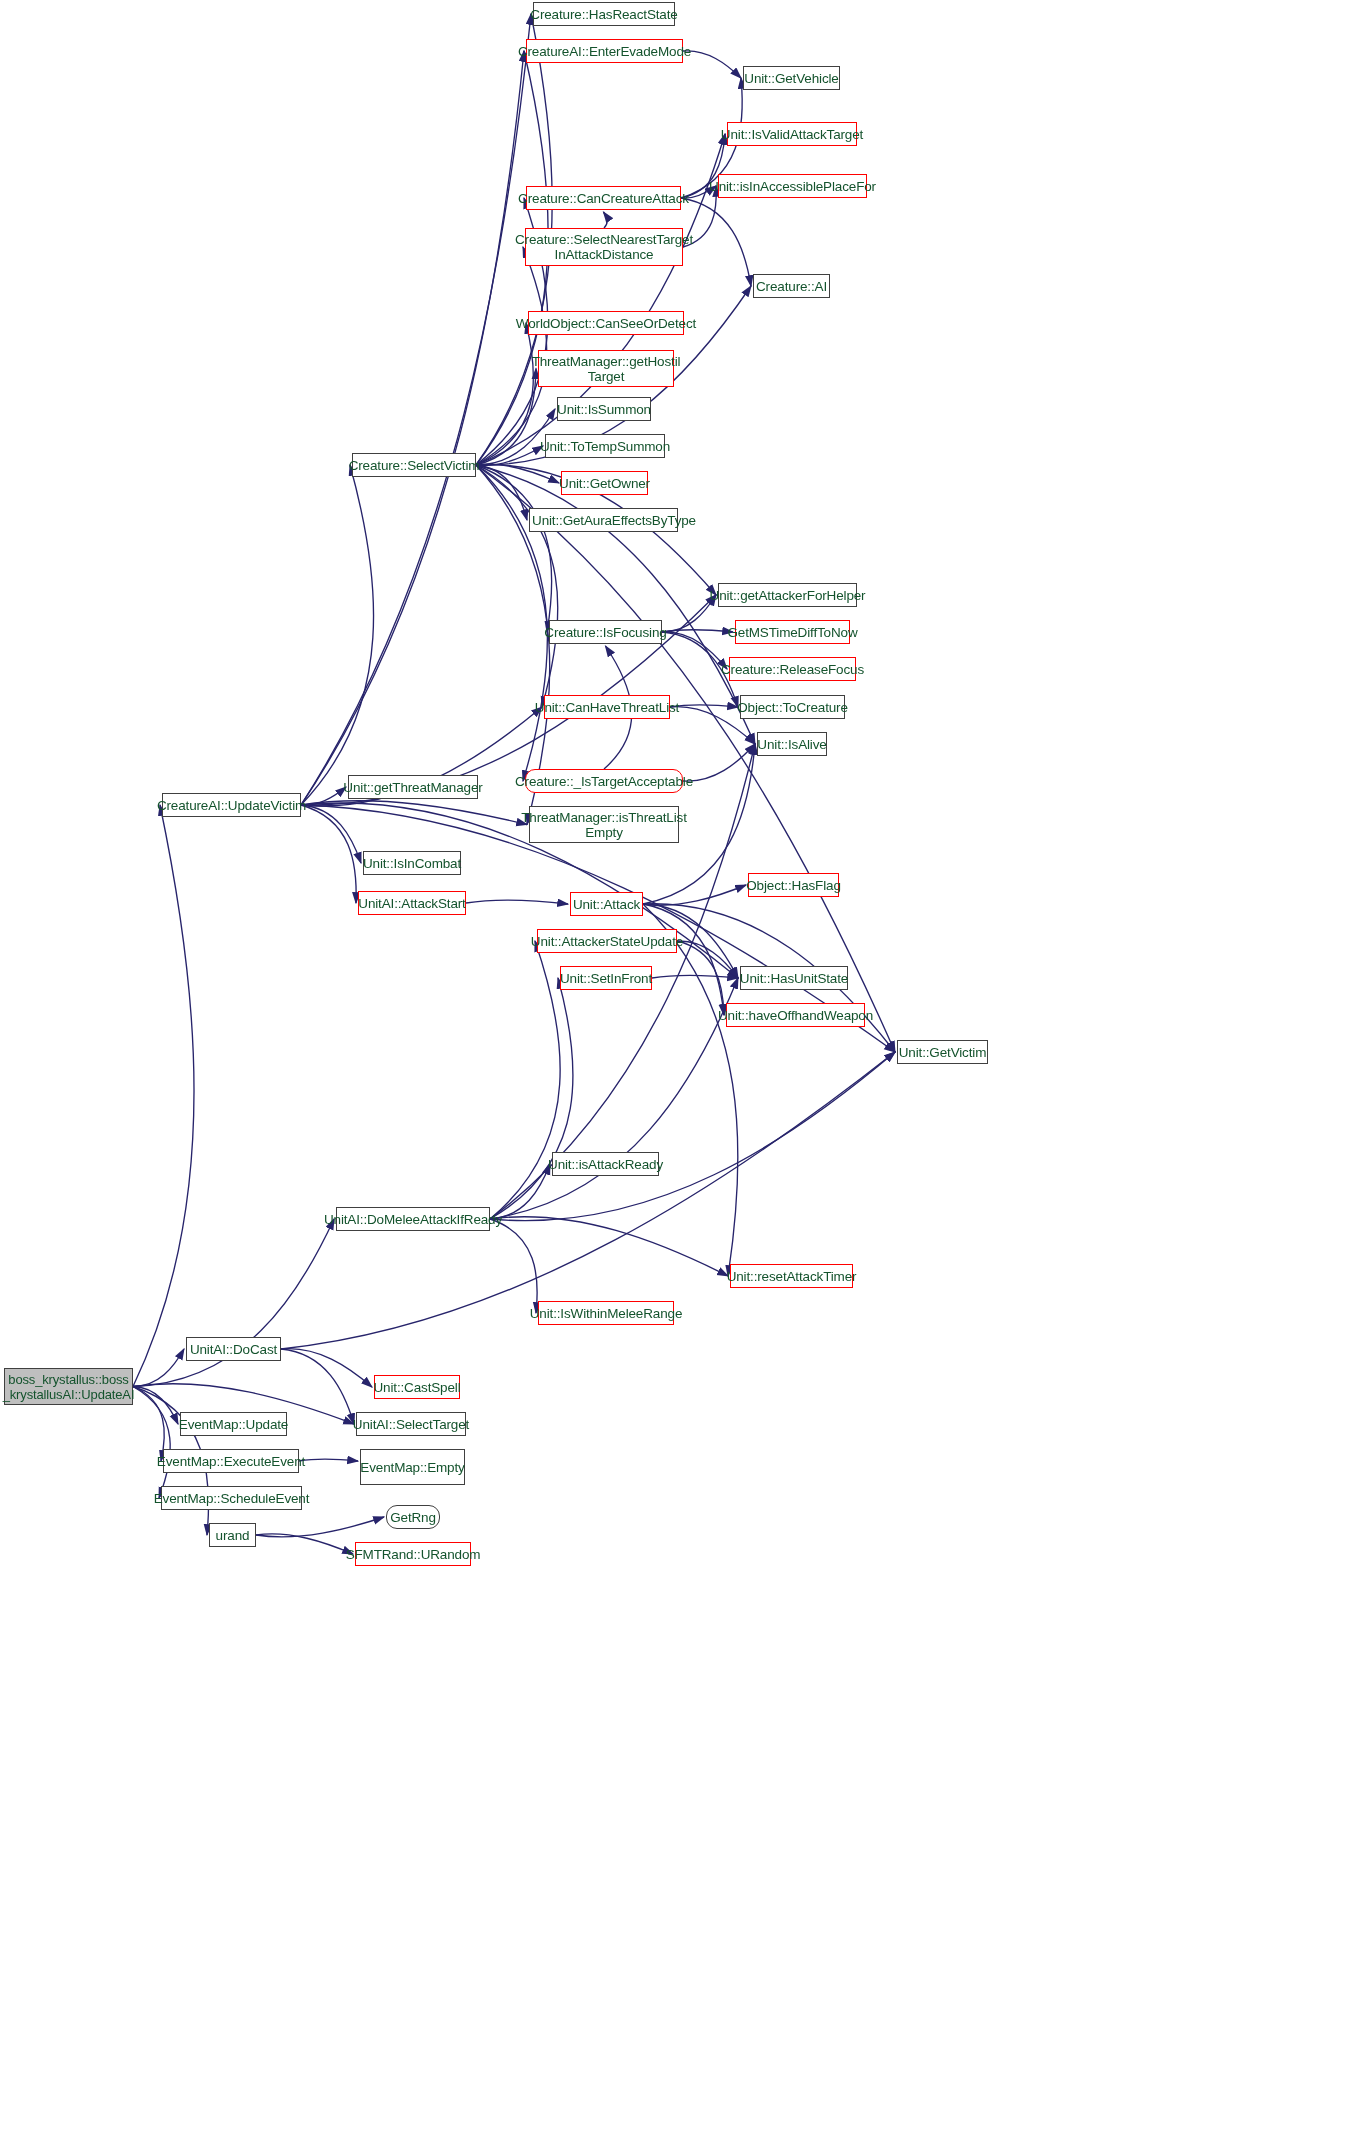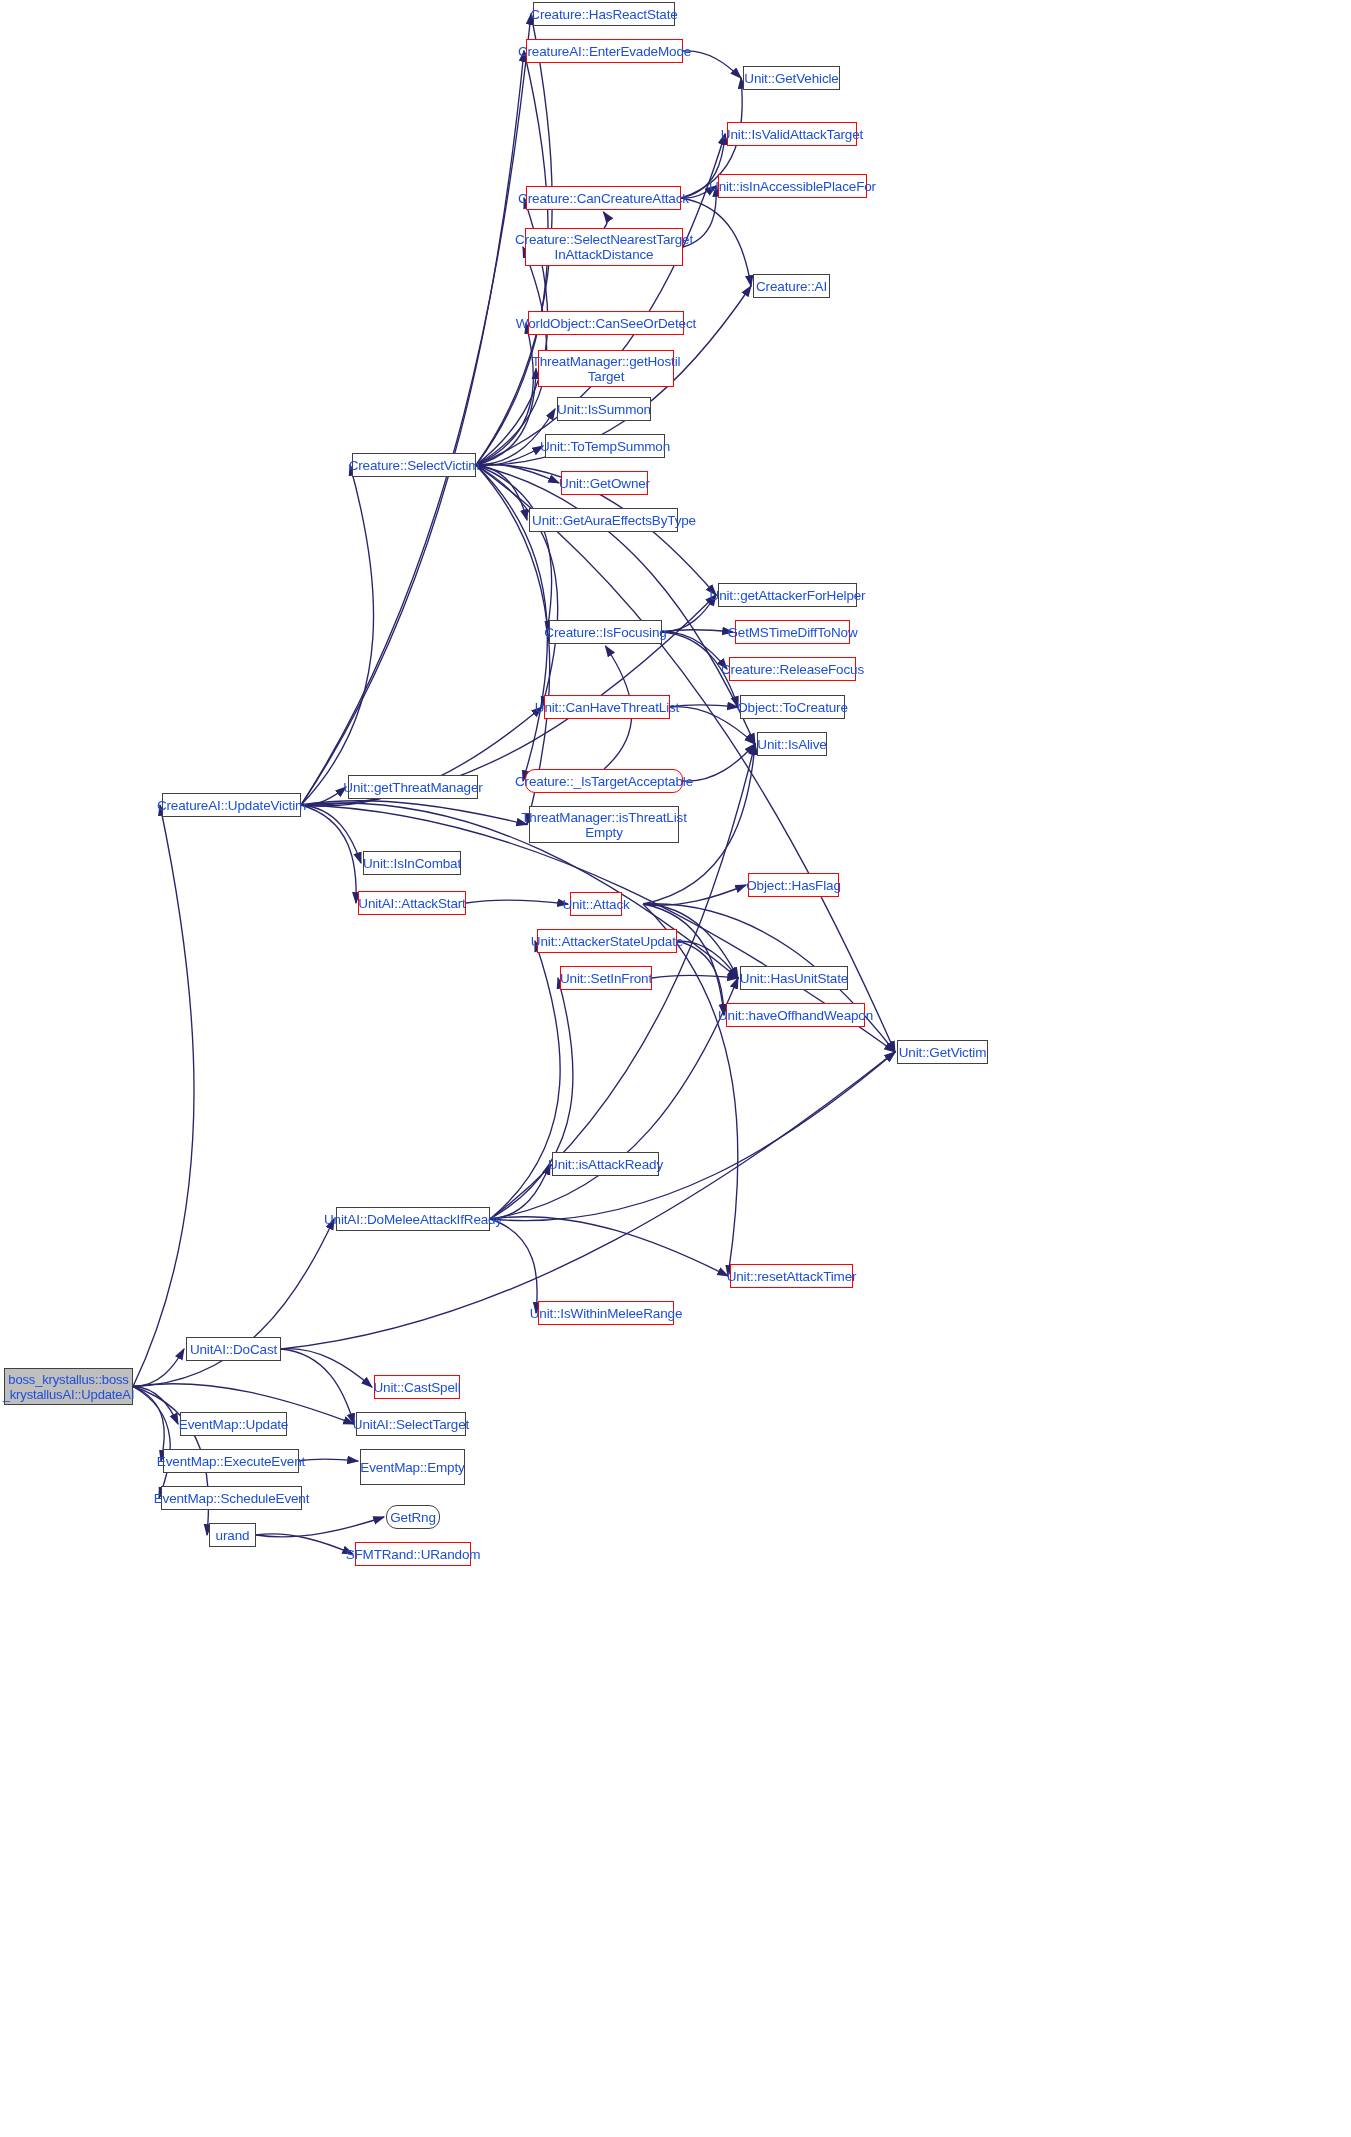--- a/index.html
+++ b/index.html
@@ -26,21 +26,21 @@
   }
   .node {
     position: absolute;
     box-sizing: border-box;
     display: flex;
     align-items: center;
     justify-content: center;
     text-align: center;
     background: #ffffff;
     border: 1px solid #404040;
-    color: #1d4ed8;
+    color: #14532d;
     font-size: 13.5px;
     line-height: 15px;
     letter-spacing: -0.15px;
     white-space: pre;
     padding: 0 4px;
     z-index: 2;
   }
   .node.red {
     border-color: #ff0000;
   }
@@ -167,21 +167,21 @@
     <div class="node" style="left: 757px; top: 732px; width: 70px; height: 24px;"><span class="lbl">Unit::IsAlive</span></div>
     <div class="node" style="left: 549px; top: 620px; width: 113px; height: 24px;"><span class="lbl">Creature::IsFocusing</span></div>
     <div class="node red" style="left: 544px; top: 695px; width: 126px; height: 24px;"><span class="lbl">Unit::CanHaveThreatList</span></div>
     <div class="node red" style="left: 525px; top: 769px; width: 158px; height: 24px; border-radius: 10px;"><span class="lbl">Creature::_IsTargetAcceptable</span></div>
     <div class="node" style="left: 529px; top: 806px; width: 150px; height: 37px;"><span class="lbl">ThreatManager::isThreatList
 Empty</span></div>
     <div class="node" style="left: 348px; top: 775px; width: 130px; height: 24px;"><span class="lbl">Unit::getThreatManager</span></div>
     <div class="node" style="left: 162px; top: 793px; width: 139px; height: 24px;"><span class="lbl">CreatureAI::UpdateVictim</span></div>
     <div class="node" style="left: 363px; top: 851px; width: 98px; height: 24px;"><span class="lbl">Unit::IsInCombat</span></div>
     <div class="node red" style="left: 358px; top: 891px; width: 108px; height: 24px;"><span class="lbl">UnitAI::AttackStart</span></div>
-    <div class="node red" style="left: 570px; top: 892px; width: 52px; height: 24px;"><span class="lbl">Unit::Attack</span></div>
+    <div class="node red" style="left: 570px; top: 892px; width: 73px; height: 24px;"><span class="lbl">Unit::Attack</span></div>
     <div class="node red" style="left: 748px; top: 873px; width: 91px; height: 24px;"><span class="lbl">Object::HasFlag</span></div>
     <div class="node red" style="left: 537px; top: 929px; width: 140px; height: 24px;"><span class="lbl">Unit::AttackerStateUpdate</span></div>
     <div class="node red" style="left: 560px; top: 966px; width: 92px; height: 24px;"><span class="lbl">Unit::SetInFront</span></div>
     <div class="node" style="left: 740px; top: 966px; width: 108px; height: 24px;"><span class="lbl">Unit::HasUnitState</span></div>
     <div class="node red" style="left: 726px; top: 1003px; width: 139px; height: 24px;"><span class="lbl">Unit::haveOffhandWeapon</span></div>
     <div class="node" style="left: 897px; top: 1040px; width: 91px; height: 24px;"><span class="lbl">Unit::GetVictim</span></div>
     <div class="node" style="left: 552px; top: 1152px; width: 107px; height: 24px;"><span class="lbl">Unit::isAttackReady</span></div>
     <div class="node" style="left: 336px; top: 1207px; width: 154px; height: 24px;"><span class="lbl">UnitAI::DoMeleeAttackIfReady</span></div>
     <div class="node red" style="left: 730px; top: 1264px; width: 123px; height: 24px;"><span class="lbl">Unit::resetAttackTimer</span></div>
     <div class="node red" style="left: 538px; top: 1301px; width: 136px; height: 24px;"><span class="lbl">Unit::IsWithinMeleeRange</span></div>

